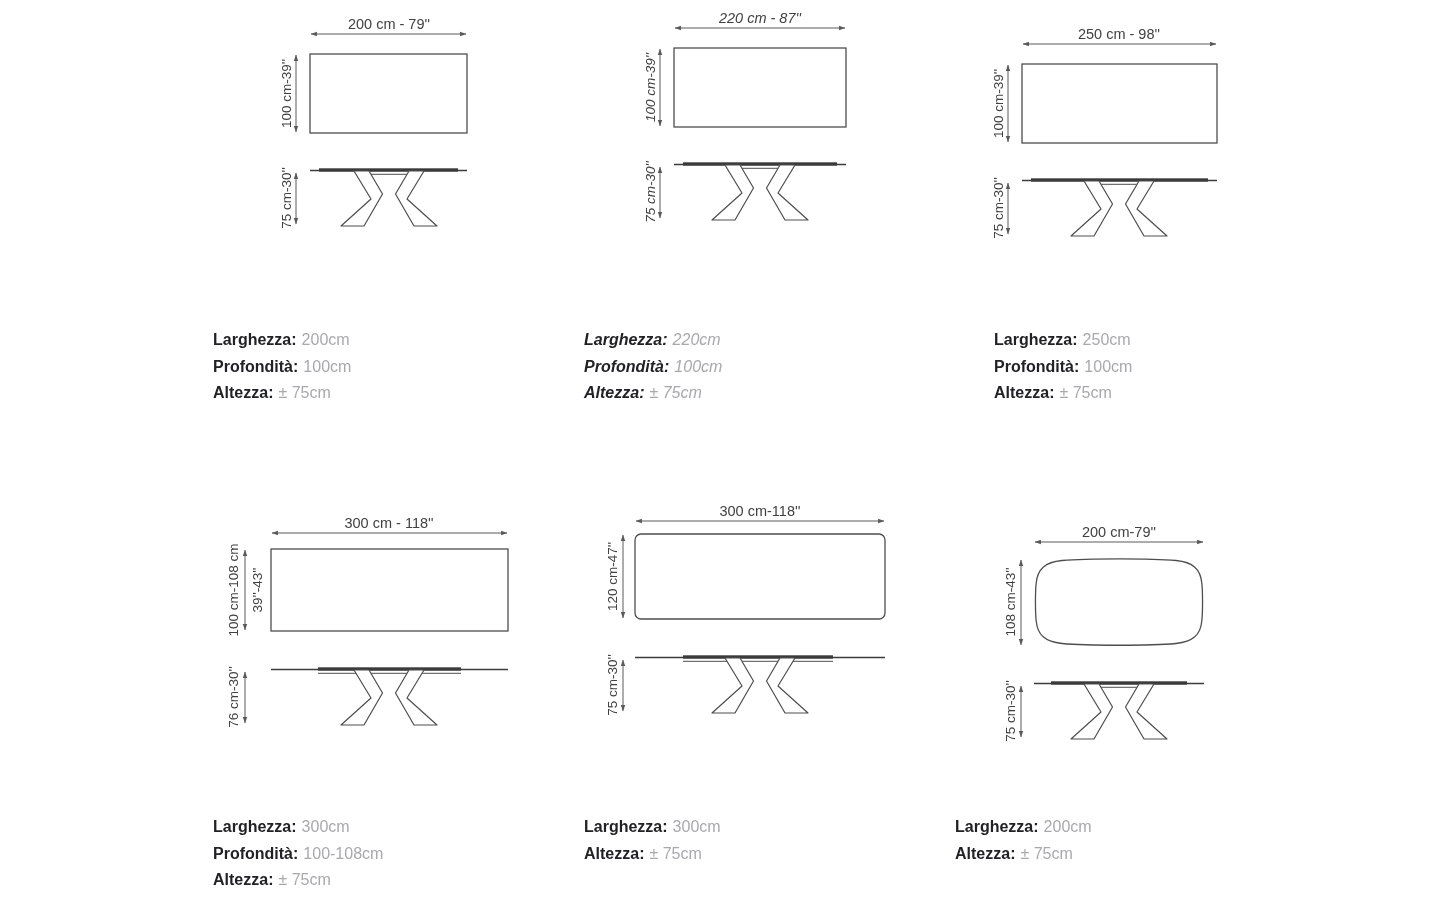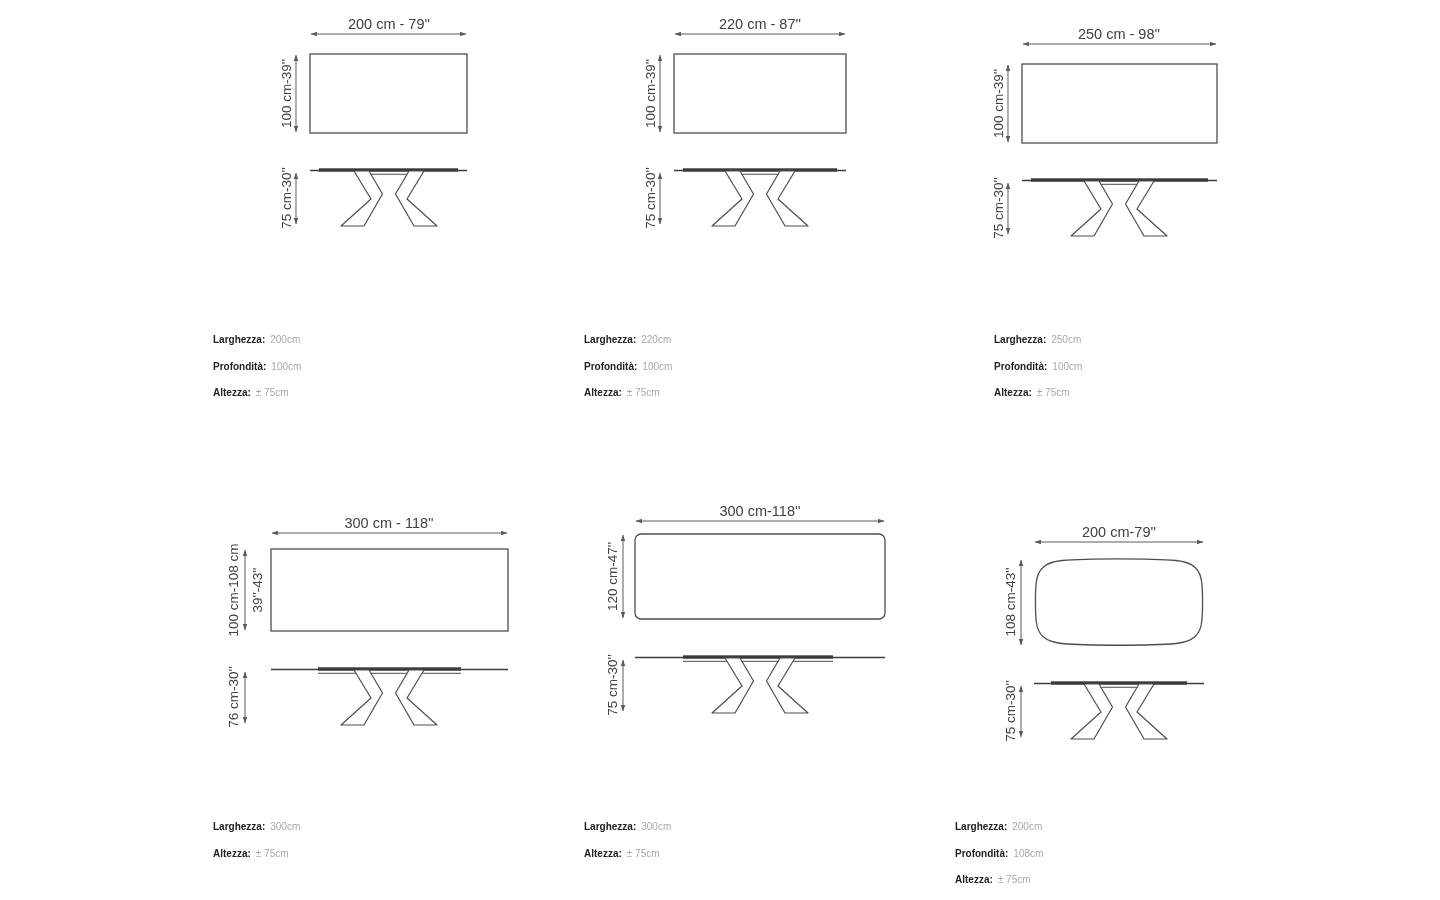--- a/index.html
+++ b/index.html
@@ -12,21 +12,21 @@
   .shape{fill:#ffffff;stroke:#4e4e4e;stroke-width:1.3;}
   .leg{fill:#ffffff;stroke:#4e4e4e;stroke-width:1.2;stroke-linejoin:round;}
   .thin{stroke:#3d3d3d;stroke-width:1.4;}
   .bar{fill:#3b3b3b;}
   .beam{stroke:#4e4e4e;stroke-width:1;}
   text.dim{font-family:"Liberation Sans",sans-serif;font-size:13.5px;fill:#414141;}
   text.dimtitle{font-family:"Liberation Sans",sans-serif;font-size:14.5px;fill:#414141;}
   .arrowhead{fill:#5a5a5a;}
   
   .specs{position:absolute;width:300px;}
-  .spec-row{height:26.7px;font-size:10px;line-height:19px;white-space:nowrap;}
+  .spec-row{height:26.7px;font-size:16px;line-height:19px;white-space:nowrap;}
   .spec-label{color:#222226;font-weight:bold;margin-right:5px;}
   .spec-value{color:#a9a9ad;font-weight:normal;}
 </style>
 </head>
 <body>
 
 <div class="canvas">
 
   <section class="panel" style="left:199px;top:10px;">
     <svg width="380" height="230" viewBox="0 0 380 230">
@@ -45,21 +45,21 @@
         <rect class="bar" x="120" y="158.3" width="139" height="3.4"></rect>
         <line class="beam" x1="170" y1="164.3" x2="210" y2="164.3"></line>
         <polygon class="leg" points="155,161 170,161 183.5,184 165,216 142,216 172,189"></polygon>
         <polygon class="leg" points="225,161 210,161 196.5,184 215,216 238,216 208,189"></polygon>
       </g>
       <text class="dim" transform="translate(87 188) rotate(-90)" text-anchor="middle" dy="0.35em">75 cm-30''</text>
       <line class="dline" x1="97" y1="163" x2="97" y2="214" marker-start="url(#m1)" marker-end="url(#m1)"></line>
     </svg>
   </section>
 
-  <section class="panel" style="left:570px;top:10px;">
+  <section class="panel" style="left:570px;top:4px;font-style:italic;">
     <svg width="380" height="230" viewBox="0 0 380 230">
       <defs>
         <marker id="m2" viewBox="0 0 10 10" refX="9" refY="5" markerWidth="7" markerHeight="7" orient="auto-start-reverse">
           <path class="arrowhead" d="M0.5,1.8 L9.5,5 L0.5,8.2 Z"></path>
         </marker>
       </defs>
       <text class="dimtitle" x="190" y="19" text-anchor="middle">220 cm - 87''</text>
       <line class="dline" x1="105" y1="24" x2="275" y2="24" marker-start="url(#m2)" marker-end="url(#m2)"></line>
       <rect class="shape" x="104" y="44" width="172" height="79"></rect>
       <text class="dim" transform="translate(80 83.5) rotate(-90)" text-anchor="middle" dy="0.35em">100 cm-39''</text>
@@ -180,41 +180,41 @@
       <line class="dline" x1="92" y1="170" x2="92" y2="221" marker-start="url(#m6)" marker-end="url(#m6)"></line>
     </svg>
   </section>
 
   <div class="specs" style="left:213px;top:330px;">
     <div class="spec-row"><span class="spec-label">Larghezza:</span><span class="spec-value">200cm</span></div>
     <div class="spec-row"><span class="spec-label">Profondità:</span><span class="spec-value">100cm</span></div>
     <div class="spec-row"><span class="spec-label">Altezza:</span><span class="spec-value">± 75cm</span></div>
   </div>
 
-  <div class="specs" style="left:584px;top:330px;">
+  <div class="specs" style="left:584px;top:330px;font-style:italic;">
     <div class="spec-row"><span class="spec-label">Larghezza:</span><span class="spec-value">220cm</span></div>
     <div class="spec-row"><span class="spec-label">Profondità:</span><span class="spec-value">100cm</span></div>
     <div class="spec-row"><span class="spec-label">Altezza:</span><span class="spec-value">± 75cm</span></div>
   </div>
 
   <div class="specs" style="left:955px;top:330px;margin-left:39px;">
     <div class="spec-row"><span class="spec-label">Larghezza:</span><span class="spec-value">250cm</span></div>
     <div class="spec-row"><span class="spec-label">Profondità:</span><span class="spec-value">100cm</span></div>
     <div class="spec-row"><span class="spec-label">Altezza:</span><span class="spec-value">± 75cm</span></div>
   </div>
 
   <div class="specs" style="left:213px;top:817px;">
     <div class="spec-row"><span class="spec-label">Larghezza:</span><span class="spec-value">300cm</span></div>
+    <div class="spec-row"><span class="spec-label">Profondità:</span><span class="spec-value">100-108cm</span></div>
     <div class="spec-row"><span class="spec-label">Altezza:</span><span class="spec-value">± 75cm</span></div>
   </div>
 
   <div class="specs" style="left:584px;top:817px;">
     <div class="spec-row"><span class="spec-label">Larghezza:</span><span class="spec-value">300cm</span></div>
     <div class="spec-row"><span class="spec-label">Altezza:</span><span class="spec-value">± 75cm</span></div>
   </div>
 
   <div class="specs" style="left:955px;top:817px;">
     <div class="spec-row"><span class="spec-label">Larghezza:</span><span class="spec-value">200cm</span></div>
-    <div class="spec-row"><span class="spec-label">Profondità:</span><span class="spec-value">108cm</span></div>
     <div class="spec-row"><span class="spec-label">Altezza:</span><span class="spec-value">± 75cm</span></div>
   </div>
 
 </div>
 
 </body></html>

